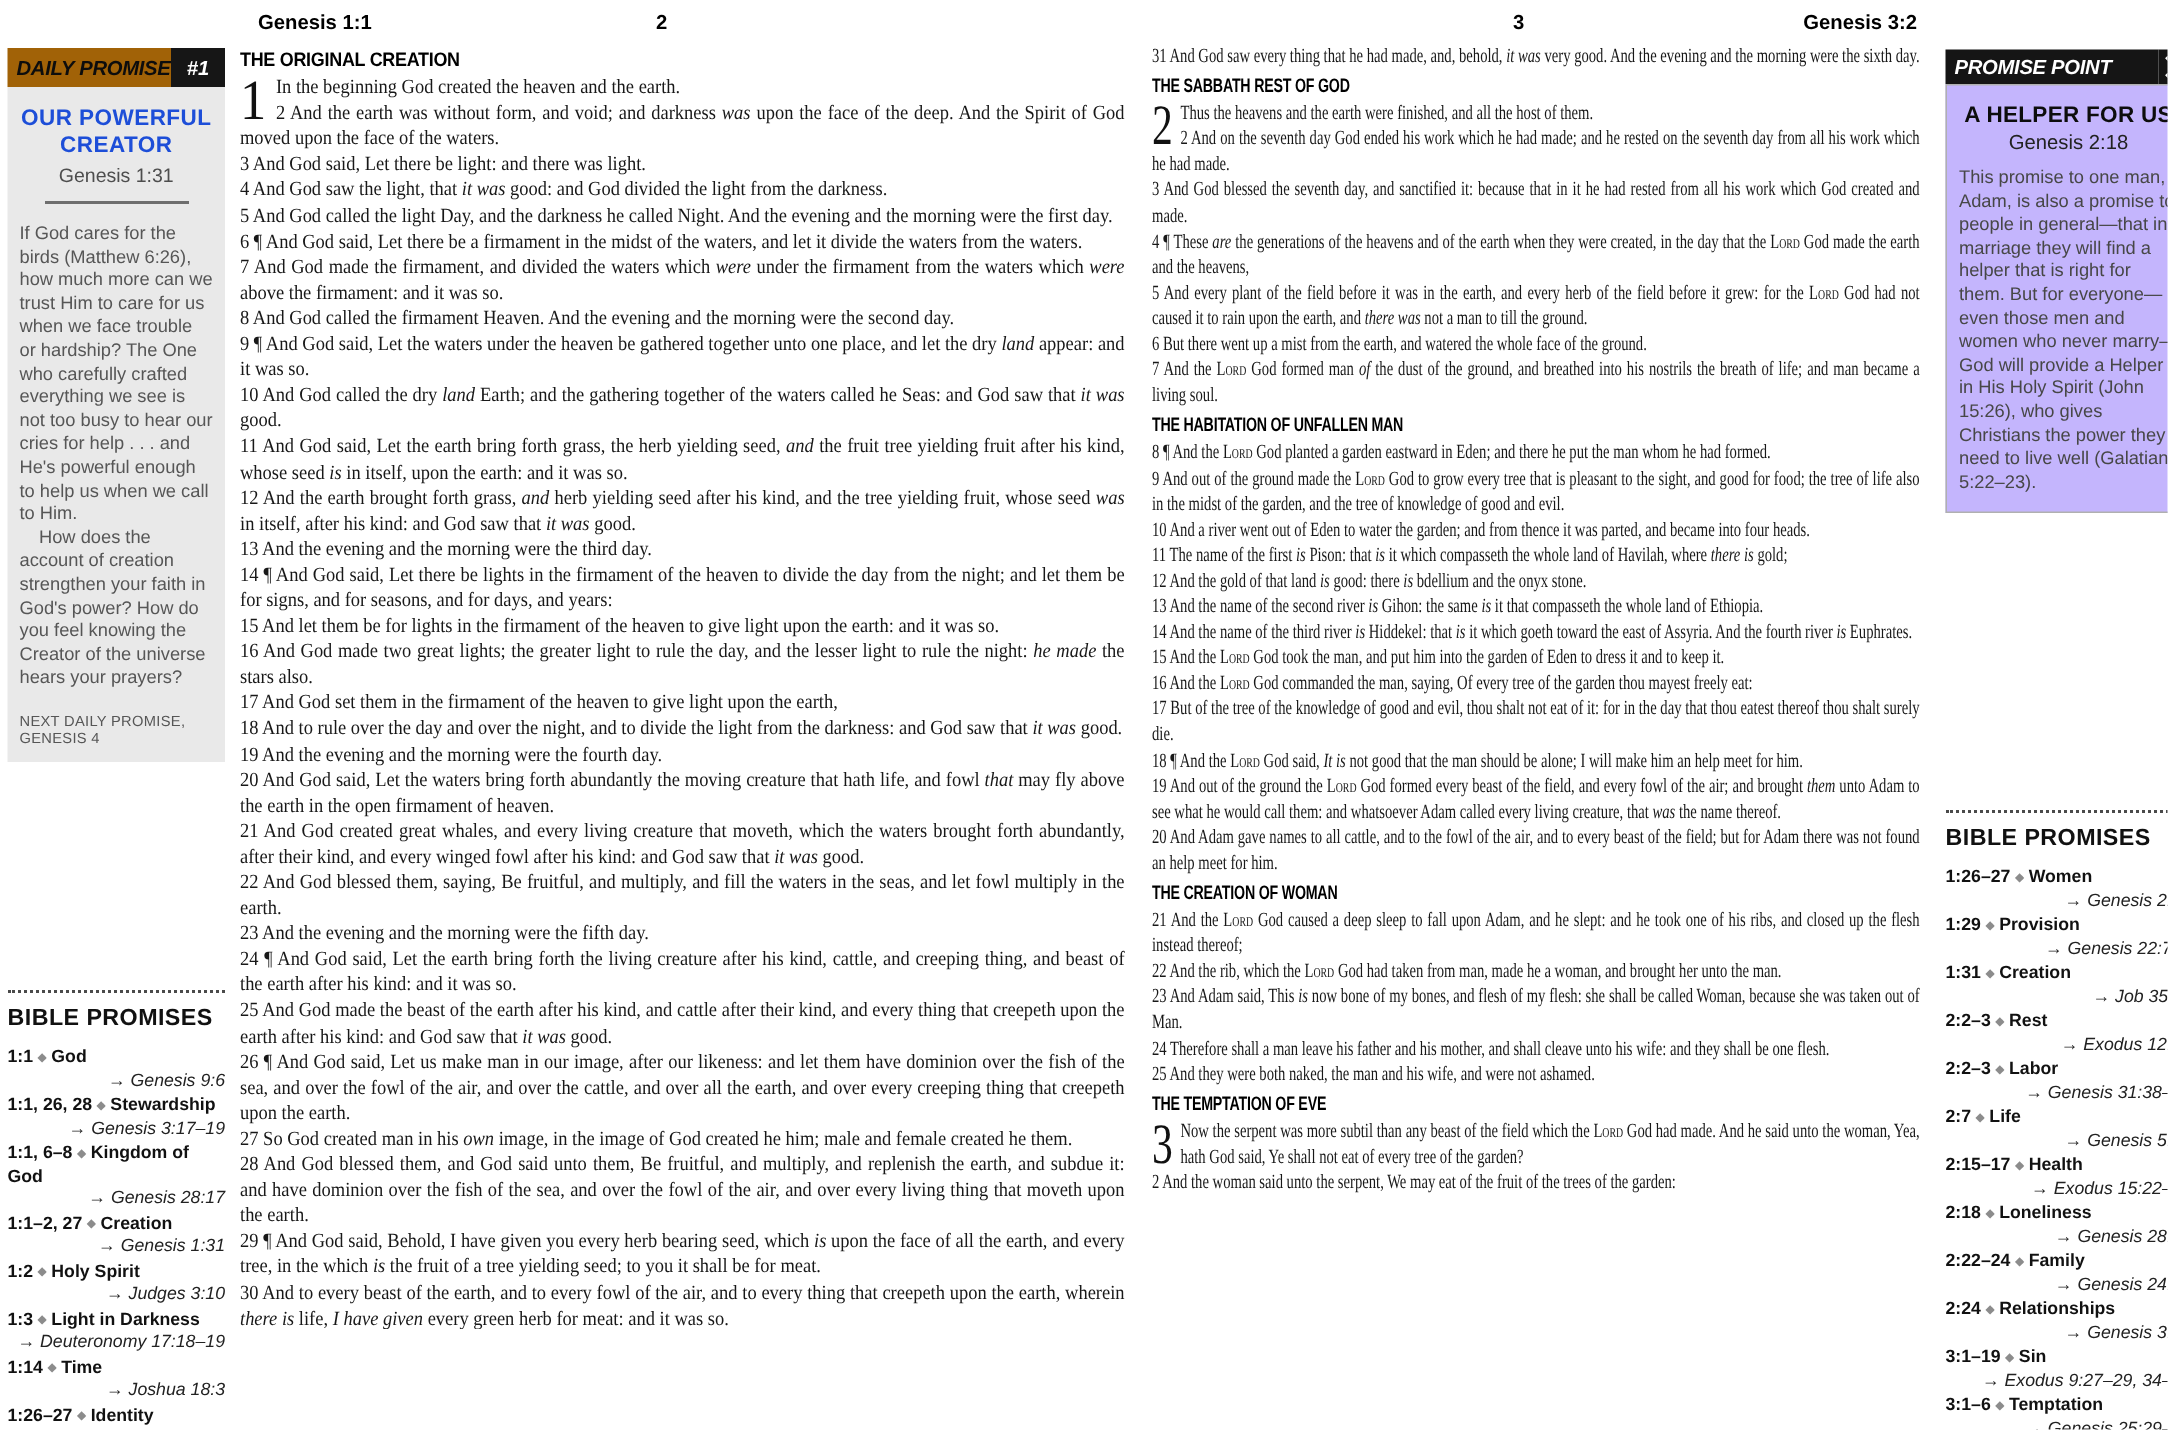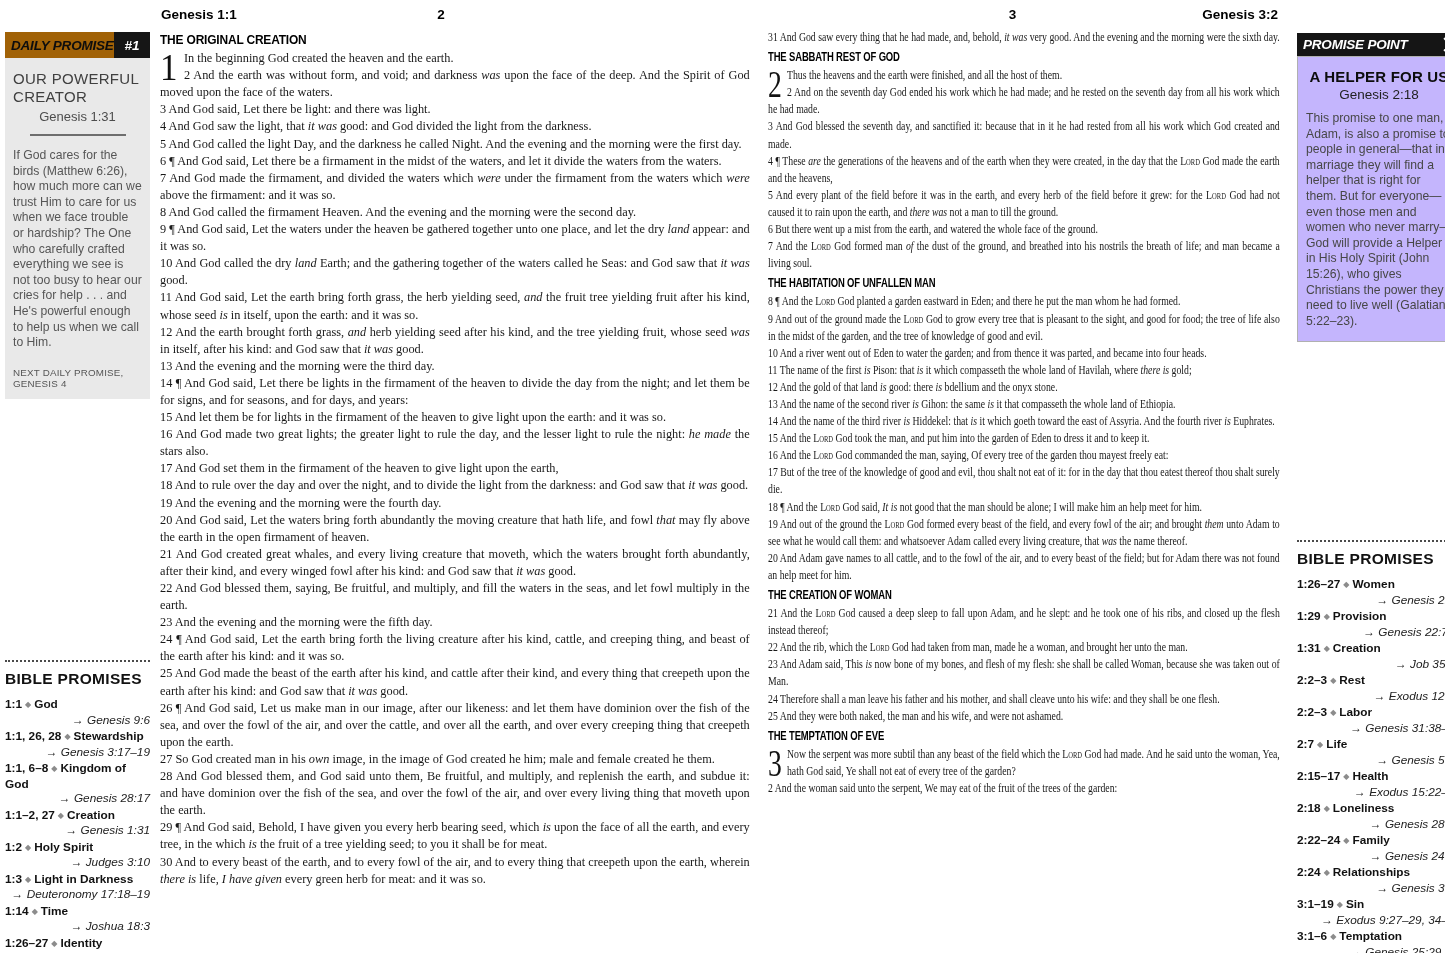--- a/index.html
+++ b/index.html
@@ -6,41 +6,41 @@
   body{width:1445px;height:953px;position:relative;background:#ffffff;overflow:hidden;
        font-family:"Liberation Sans",sans-serif;color:#1a1a1a;}
   
   .sidebar-left{position:absolute;left:5px;top:32px;width:145px;}
   .dp-bar{display:flex;height:26px;}
   .dp-bar-label{background:#a16207;flex:1;display:flex;align-items:center;padding-left:6px;
     font-weight:bold;font-style:italic;font-size:13.5px;letter-spacing:-0.2px;color:#0d0d0d;}
   .dp-bar-num{background:#161616;color:#fff;width:36px;display:flex;align-items:center;
     justify-content:center;font-weight:bold;font-style:italic;font-size:13.5px;}
   .dp-box{background:#e9e9e9;padding:12px 8px 10px;}
-  .dp-title{font-weight:normal;font-size:15px;line-height:1.2;text-align:left;color:#404040;letter-spacing:.3px;}
+  .dp-title{font-weight:bold;font-size:15px;line-height:1.2;text-align:center;color:#1d4ed8;letter-spacing:.3px;}
   .dp-ref{font-size:13px;text-align:center;color:#4d4d4d;margin-top:3px;}
   .dp-rule{border:none;border-top:2px solid #6e6e6e;width:96px;margin:10px auto 12px;}
   .dp-body p{margin:0;font-size:12.2px;line-height:15.6px;color:#565656;}
   .dp-body p + p{text-indent:13px;}
   .dp-footer{margin-top:16px;font-size:9.8px;letter-spacing:.2px;color:#565656;}
   .bp-block{position:absolute;left:0;width:100%;}
   .bp-left-block{top:628px;}
   .bp-dotted{border-top:2px dotted #4a4a4a;width:100%;}
   .bp-heading{font-weight:bold;font-size:15.5px;letter-spacing:.3px;color:#111;margin:8px 0 9px;}
   .bp-item{margin-bottom:2px;}
   .bp-top{font-size:11.8px;line-height:14.5px;font-weight:bold;color:#111;}
   .bp-diamond{color:#8c8c8c;font-size:8px;margin:0 3px;vertical-align:1px;font-weight:normal;}
   .bp-link{text-align:right;font-size:11.8px;line-height:14.5px;color:#222;}
   .bp-link i{font-family:"Liberation Sans",sans-serif;}
   
   .col{position:absolute;top:0;height:953px;}
   .col1{left:160px;width:590px;}
   .col2{left:768px;width:512px;}
   .col-head{position:relative;height:21px;margin-top:7px;font-weight:bold;font-size:13.5px;color:#000;}
-  .col-head .rh-left{position:absolute;left:1px;}
+  .col-head .rh-left{position:absolute;left:12px;}
   .col-head .pn-center{position:absolute;left:47%;}
   .col-head .rh-right{position:absolute;right:2px;text-align:right;}
   .scripture{font-family:"Liberation Serif",serif;font-size:13.4px;line-height:17.1px;
     text-align:justify;color:#181818;transform-origin:0 0;}
   .col1 .scripture{width:641px;transform:scaleX(0.92);}
   .col2 .scripture{width:702px;transform:scaleX(0.729);}
   .sec-head{font-family:"Liberation Sans",sans-serif;font-weight:bold;font-size:13px;
     letter-spacing:-0.2px;margin:3px 0 1px;color:#000;text-align:left;}
   .verse{margin:0;}
   .chapter{overflow:visible;}
@@ -68,20 +68,21 @@
   <div class="dp-bar">
     <span class="dp-bar-label">DAILY PROMISE</span>
     <span class="dp-bar-num">#1</span>
   </div>
   <div class="dp-box">
     <div class="dp-title">OUR POWERFUL CREATOR</div>
     <div class="dp-ref">Genesis 1:31</div>
     <hr class="dp-rule">
     <div class="dp-body" id="dp-paragraphs">
         <p>If God cares for the birds (Matthew 6:26), how much more can we trust Him to care for us when we face trouble or hardship? The One who carefully crafted everything we see is not too busy to hear our cries for help . . . and He's powerful enough to help us when we call to Him.</p>
+        <p>How does the account of creation strengthen your faith in God's power? How do you feel knowing the Creator of the universe hears your prayers?</p>
       </div>
     <div class="dp-footer">NEXT DAILY PROMISE, GENESIS 4</div>
   </div>
   <div class="bp-block bp-left-block">
     <div class="bp-dotted"></div>
     <div class="bp-heading">BIBLE PROMISES</div>
     <div id="bp-left-list">
         <div class="bp-item">
           <div class="bp-top"><span>1:1</span><span class="bp-diamond">◆</span><span>God</span></div>
           <div class="bp-link"><span>→ </span><i>Genesis 9:6</i></div>

